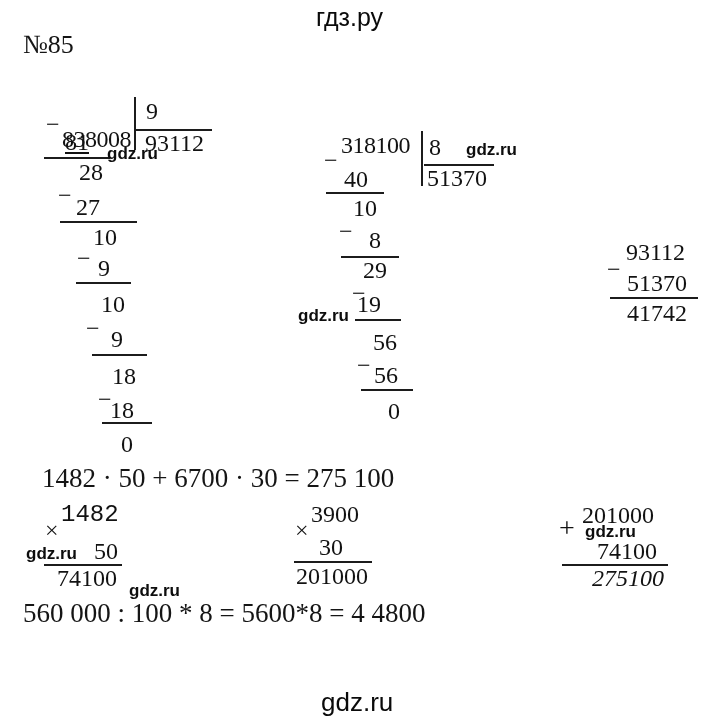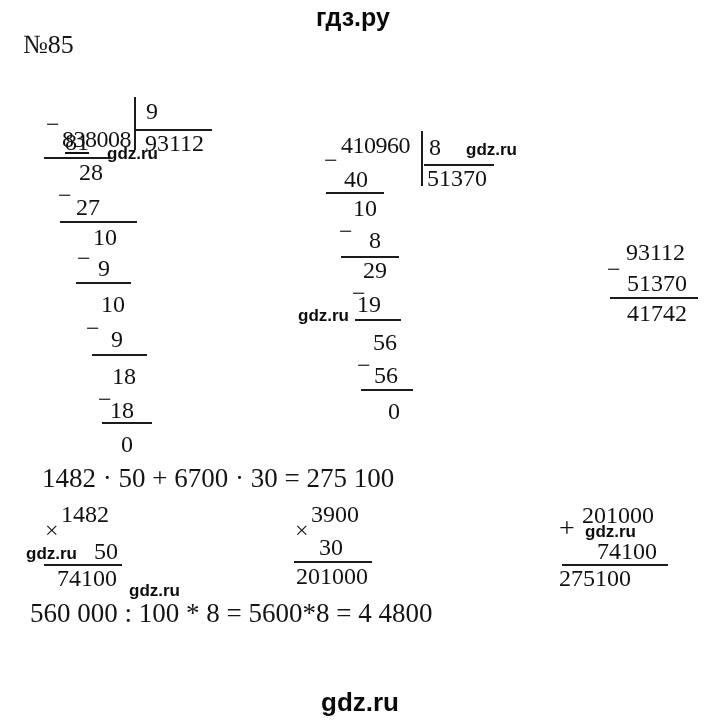--- a/index.html
+++ b/index.html
@@ -1,18 +1,18 @@
 <!DOCTYPE html>
 <html><head>
 <meta charset="utf-8">
 <style>
   html,body{margin:0;padding:0;background:#e8e8e8;}
   .page{position:relative;width:720px;height:724px;background:#ffffff;overflow:hidden;
         font-family:"Liberation Serif",serif;color:#161616;}
-  .brand{position:absolute;font-family:"Liberation Sans",sans-serif;font-weight:bold;
+  .brand{position:absolute;font-family:"Liberation Sans",sans-serif;font-weight:normal;
          color:#0a0a0a;white-space:nowrap;}
   .eq{position:absolute;font-family:"Liberation Serif",serif;font-size:27px;
       white-space:nowrap;color:#151515;}
   .num{position:absolute;font-family:"Liberation Serif",serif;font-size:24px;
        line-height:1.05;white-space:nowrap;color:#121212;}
   .sign{position:absolute;font-family:"Liberation Serif",serif;font-size:24px;
         line-height:1;color:#121212;}
   .rule{position:absolute;height:0;border-top:2px solid #1c1c1c;}
   .vbar{position:absolute;width:2px;background:#1c1c1c;}
   .wm{position:absolute;font-family:"Liberation Sans",sans-serif;font-weight:bold;
@@ -54,21 +54,21 @@
   <div class="num" style="left:111px;top:327px;">9</div>
   <div class="rule" style="left:92px;top:354px;width:55px;"></div>
 
   <div class="num" style="left:112px;top:364px;">18</div>
   <div class="sign" style="left:98px;top:387px;">−</div>
   <div class="num" style="left:110px;top:398px;">18</div>
   <div class="rule" style="left:102px;top:422px;width:50px;"></div>
   <div class="num" style="left:121px;top:432px;">0</div>
 
   <div class="sign" style="left:324px;top:148px;">−</div>
-  <div class="num" style="left:341px;top:133px;letter-spacing:-0.5px;">410960</div>
+  <div class="num" style="left:341px;top:133px;letter-spacing:-0.5px;">318100</div>
   <div class="vbar" style="left:421px;top:131px;height:55px;"></div>
   <div class="num" style="left:429px;top:135px;">8</div>
   <div class="wm" style="left:466px;top:140px;">gdz.ru</div>
   <div class="rule" style="left:424px;top:164px;width:70px;"></div>
   <div class="num" style="left:427px;top:166px;">51370</div>
 
   <div class="num" style="left:344px;top:167px;">40</div>
   <div class="rule" style="left:326px;top:192px;width:58px;"></div>
 
   <div class="num" style="left:353px;top:196px;">10</div>
@@ -89,36 +89,36 @@
   <div class="num" style="left:388px;top:399px;">0</div>
 
   <div class="num" style="left:626px;top:240px;">93112</div>
   <div class="sign" style="left:607px;top:257px;">−</div>
   <div class="num" style="left:627px;top:271px;">51370</div>
   <div class="rule" style="left:610px;top:297px;width:88px;"></div>
   <div class="num" style="left:627px;top:301px;">41742</div>
 
   <div class="eq" style="left:42px;top:463px;">1482 · 50 + 6700 · 30 = 275 100</div>
 
-  <div class="num" style="left:61px;top:502px;">1482</div>
+  <div class="num" style="left:61px;top:502px;font-family:Liberation Mono, monospace;">1482</div>
   <div class="sign" style="left:45px;top:518px;">×</div>
   <div class="wm" style="left:26px;top:544px;">gdz.ru</div>
   <div class="num" style="left:94px;top:539px;">50</div>
   <div class="rule" style="left:44px;top:564px;width:78px;"></div>
   <div class="num" style="left:57px;top:566px;">74100</div>
   <div class="wm" style="left:129px;top:581px;">gdz.ru</div>
 
   <div class="num" style="left:311px;top:502px;">3900</div>
   <div class="sign" style="left:295px;top:518px;">×</div>
   <div class="num" style="left:319px;top:535px;">30</div>
   <div class="rule" style="left:294px;top:561px;width:78px;"></div>
   <div class="num" style="left:296px;top:564px;">201000</div>
 
   <div class="sign" style="left:559px;top:514px;font-size:28px;">+</div>
   <div class="num" style="left:582px;top:503px;">201000</div>
   <div class="wm" style="left:585px;top:522px;">gdz.ru</div>
   <div class="num" style="left:597px;top:539px;">74100</div>
   <div class="rule" style="left:562px;top:564px;width:106px;"></div>
-  <div class="num" style="left:559px;top:566px;">275100</div>
+  <div class="num" style="left:592px;top:566px;font-style:italic;">275100</div>
 
-  <div class="eq" style="left:30px;top:598px;text-align:center;">560 000 : 100 * 8 = 5600*8 = 4 4800</div>
+  <div class="eq" style="left:23px;top:598px;text-align:center;">560 000 : 100 * 8 = 5600*8 = 4 4800</div>
 
 </div>
 
 </body></html>

